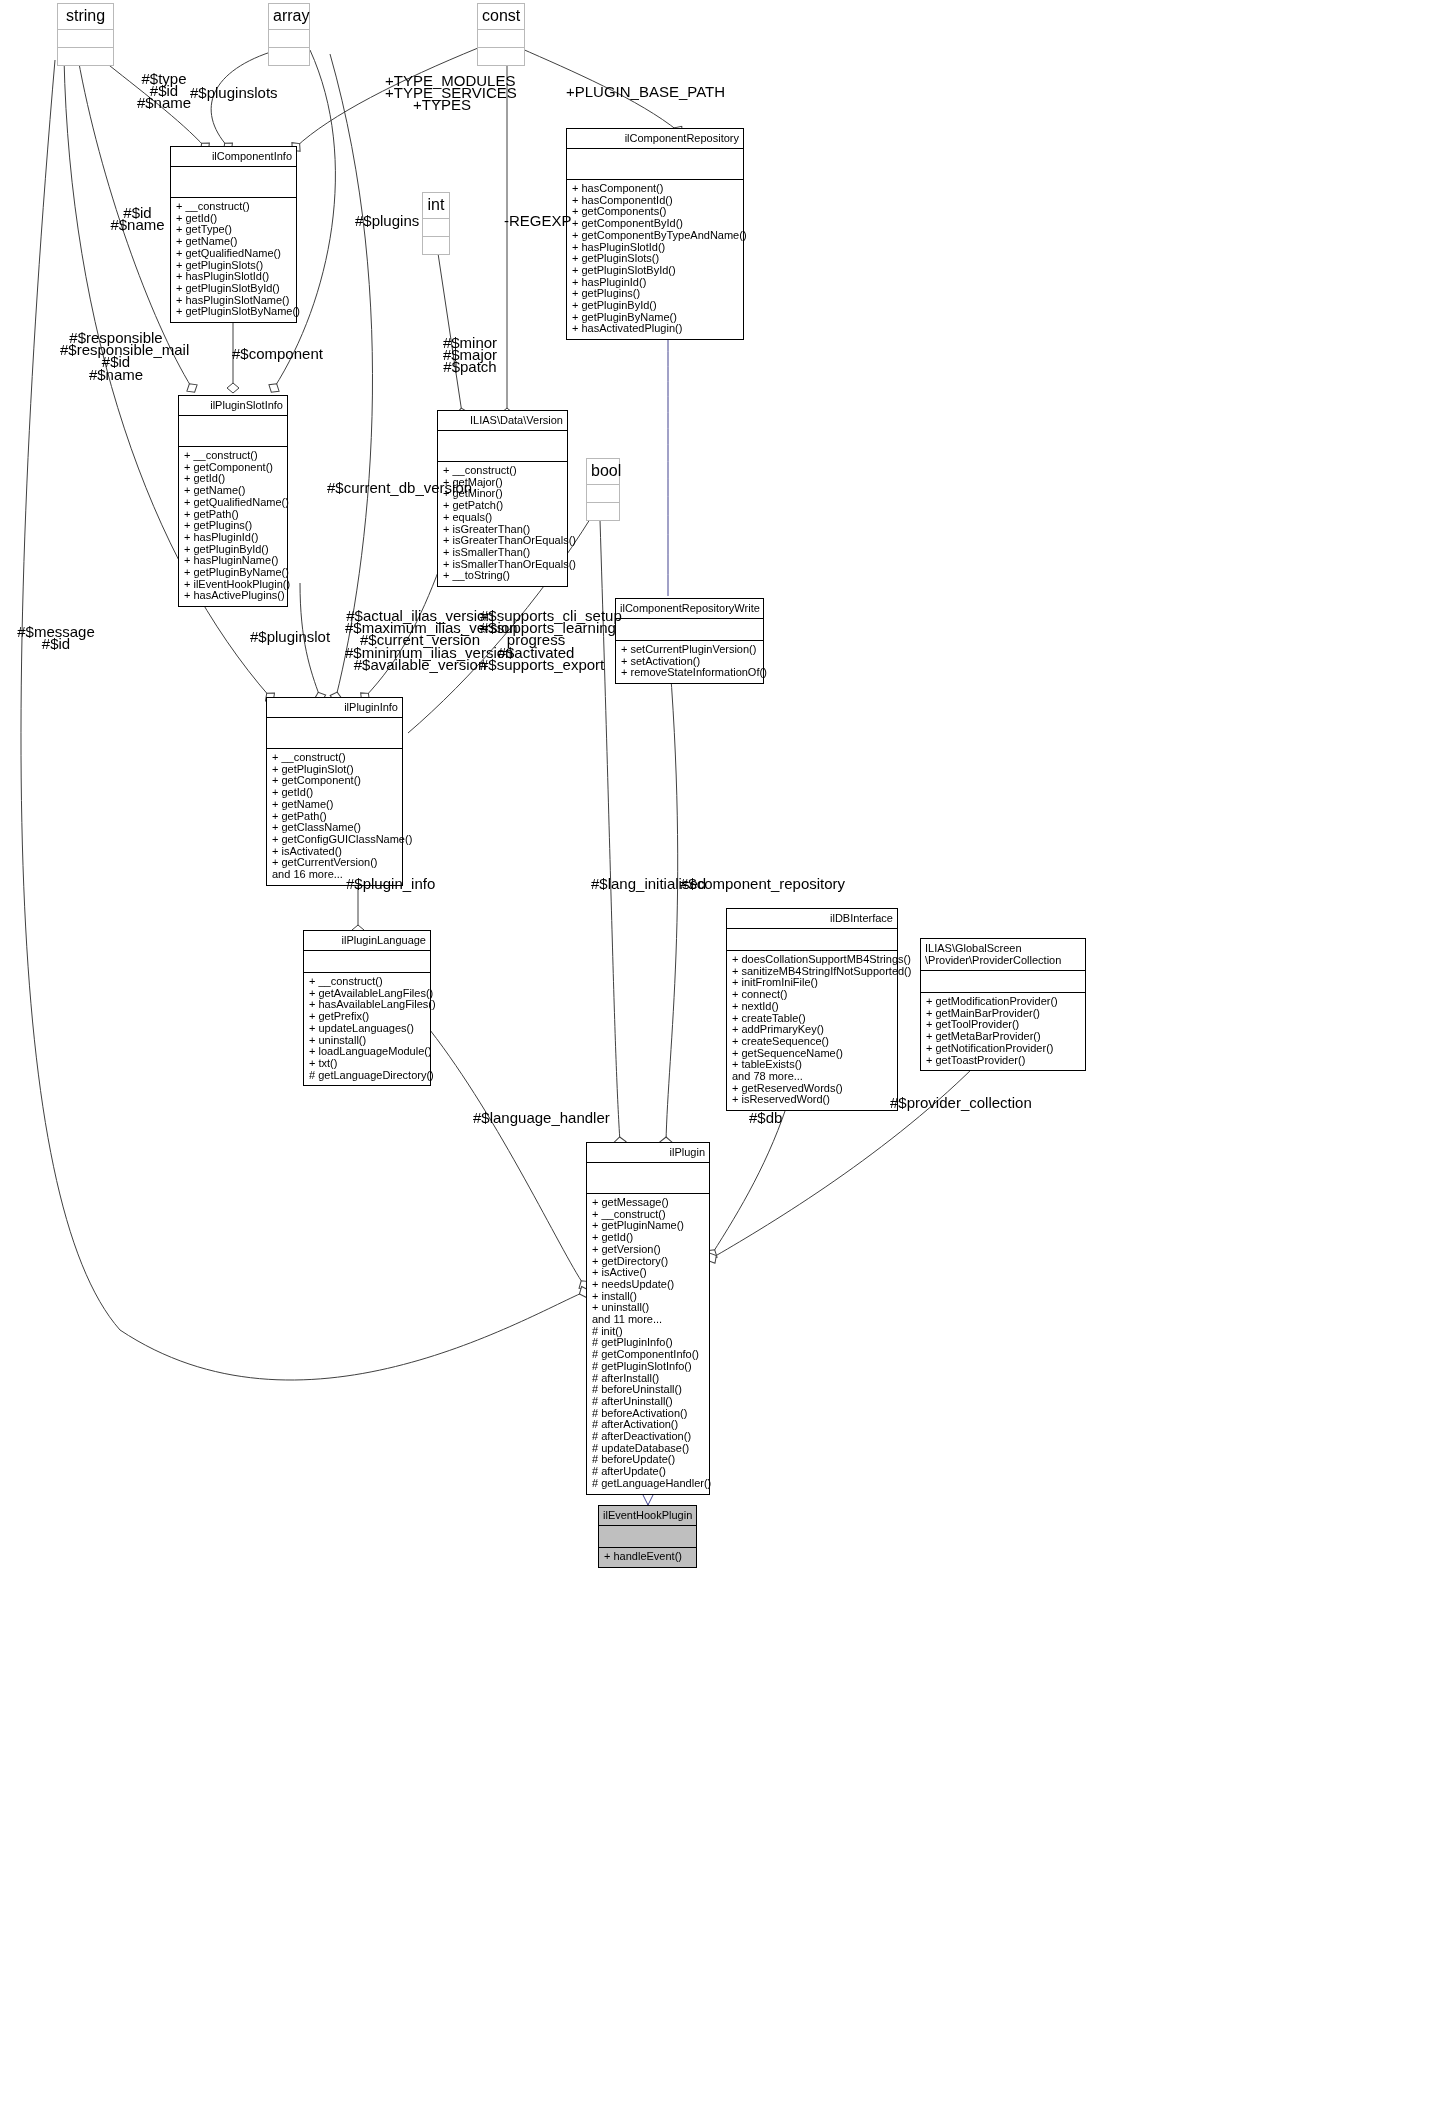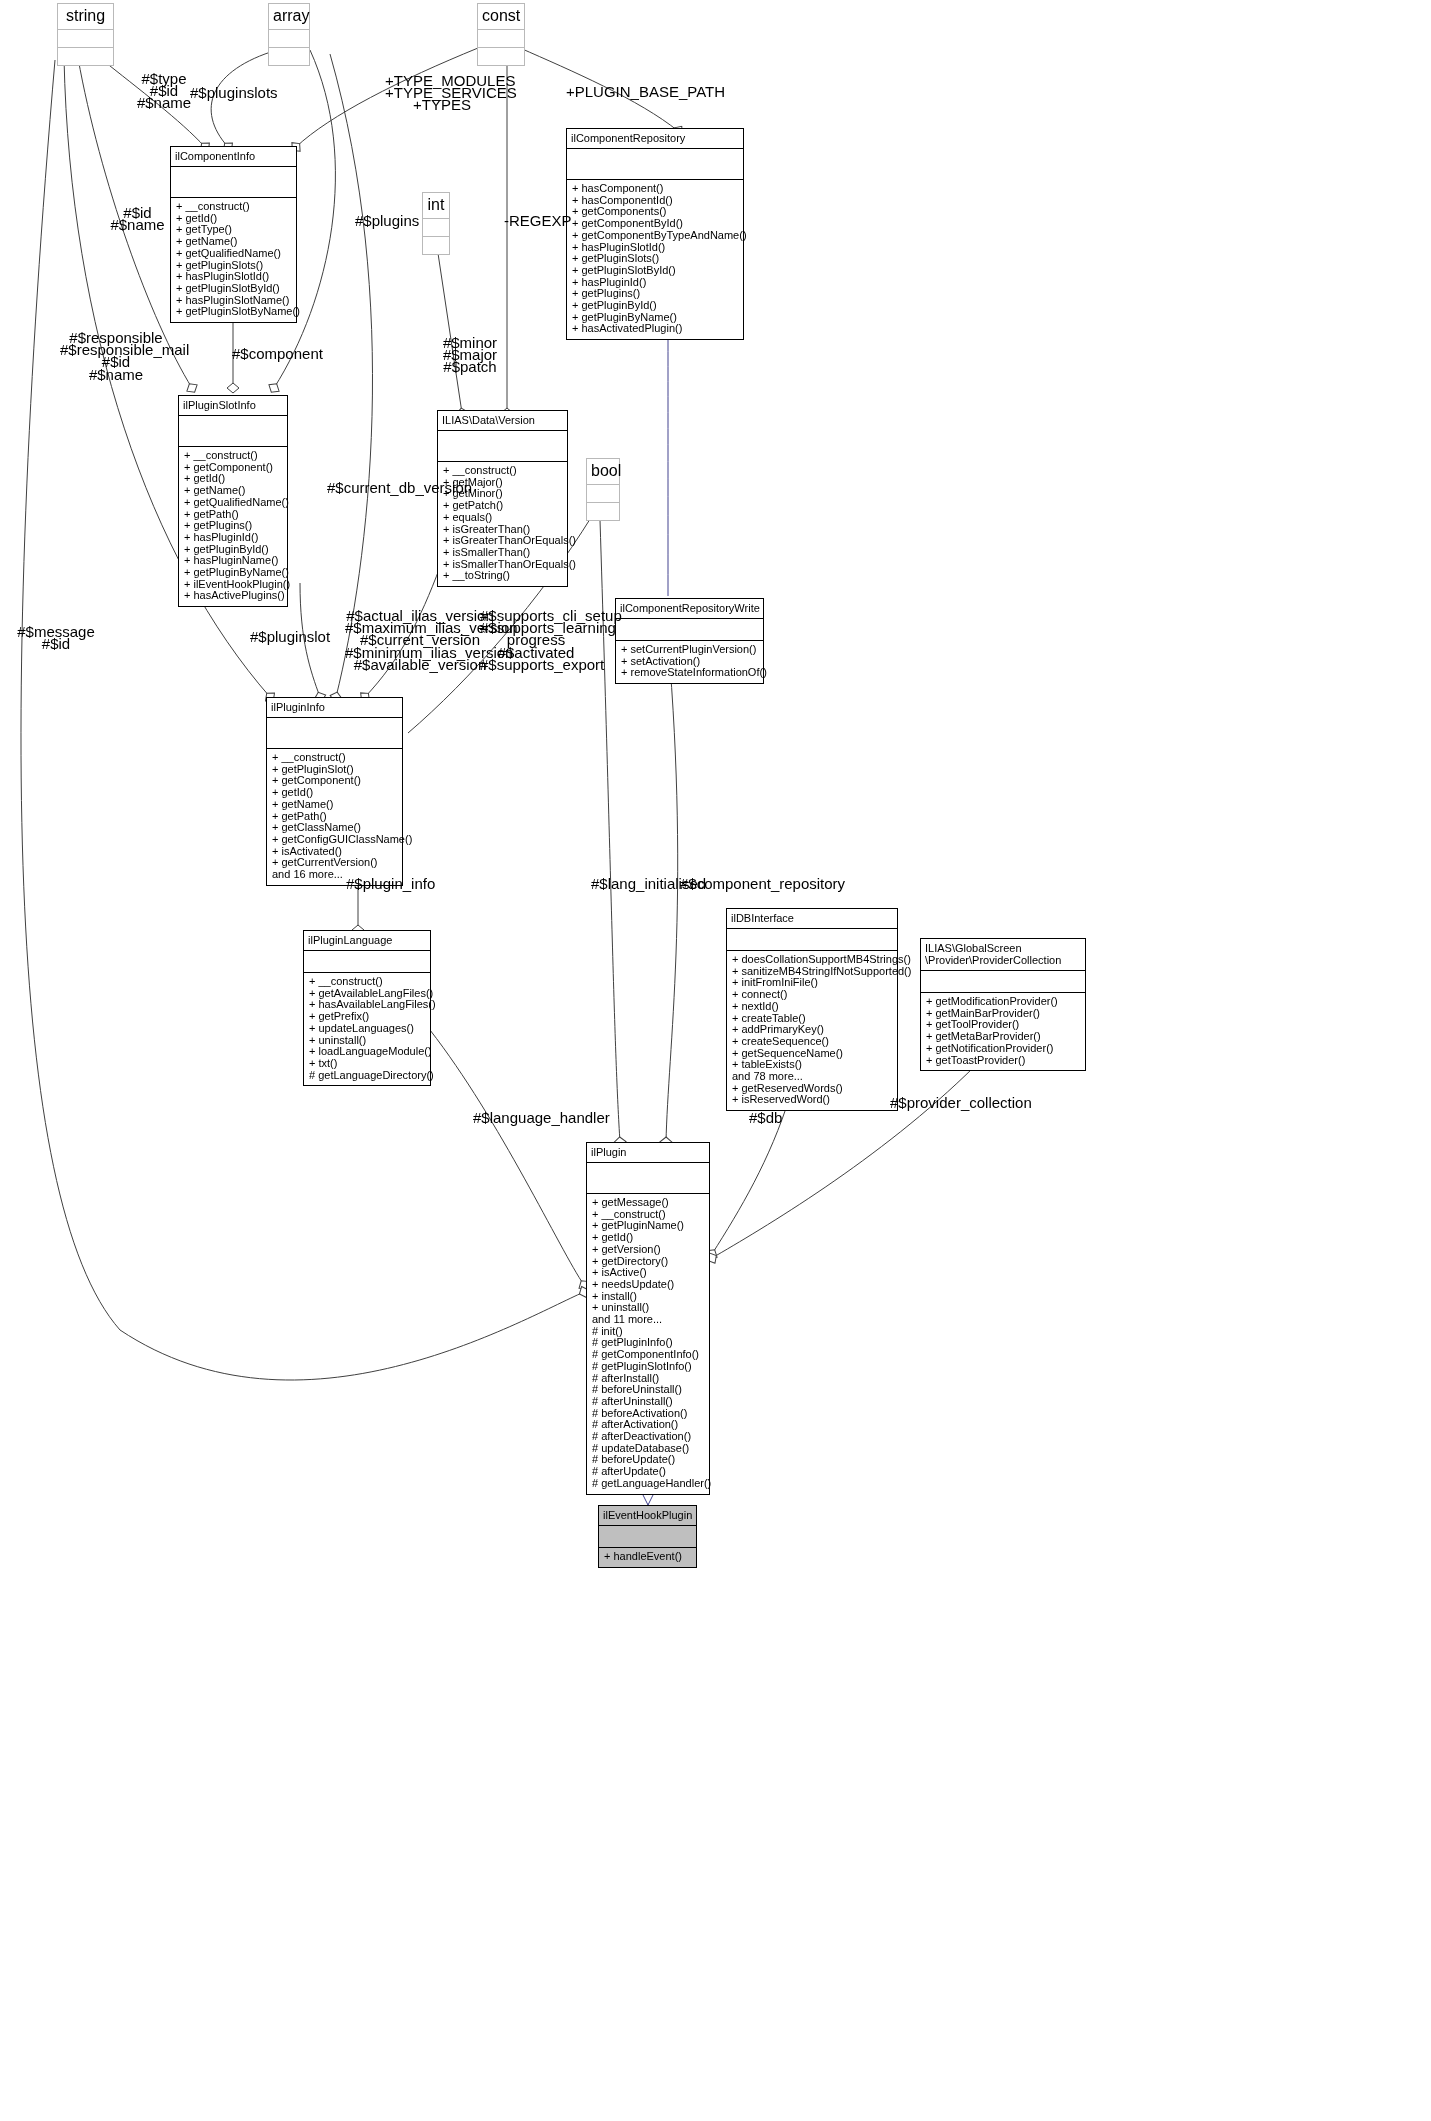--- a/index.html
+++ b/index.html
@@ -25,21 +25,21 @@
   .umlbox{
     position:absolute;
     box-sizing:border-box;
     border:1px solid #000;
     background:#ffffff;
     font-size:11px;
     line-height:11.6px;
   }
   .umlbox.filled{ background:#bfbfbf; }
   .umlbox .title{
-    text-align:left;
+    text-align:right;
     padding:3px 4px 4px 4px;
     border-bottom:1px solid #000;
     font-size:11px;
     line-height:12px;
     white-space:pre-line;
   }
   .umlbox .attrs{
     border-bottom:1px solid #000;
     min-height:17px;
     padding:2px 4px;

